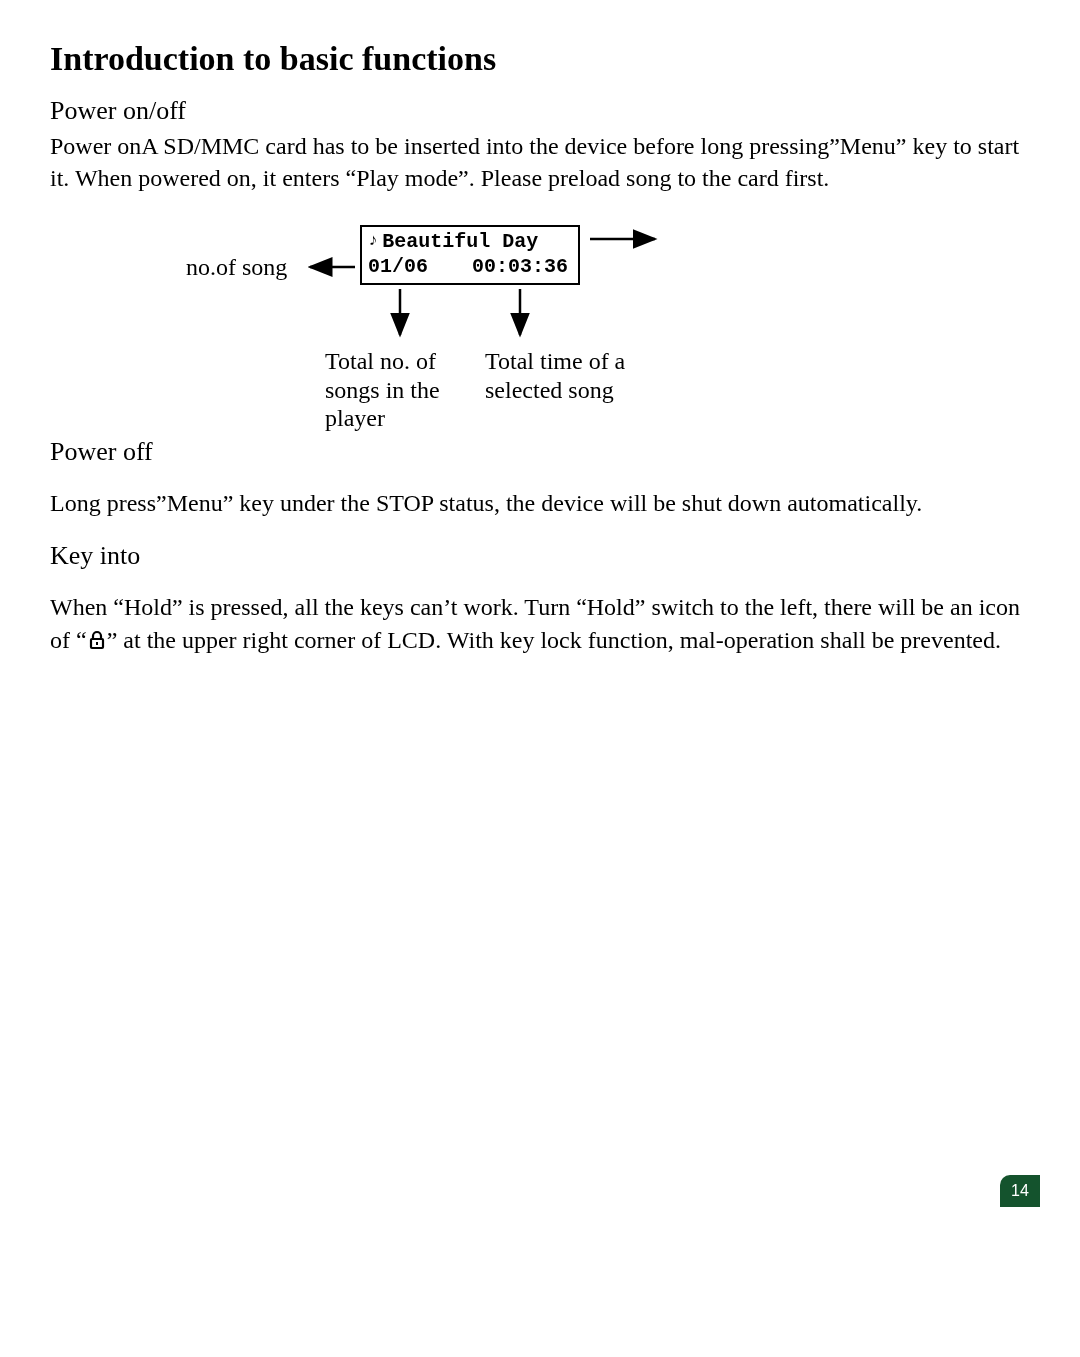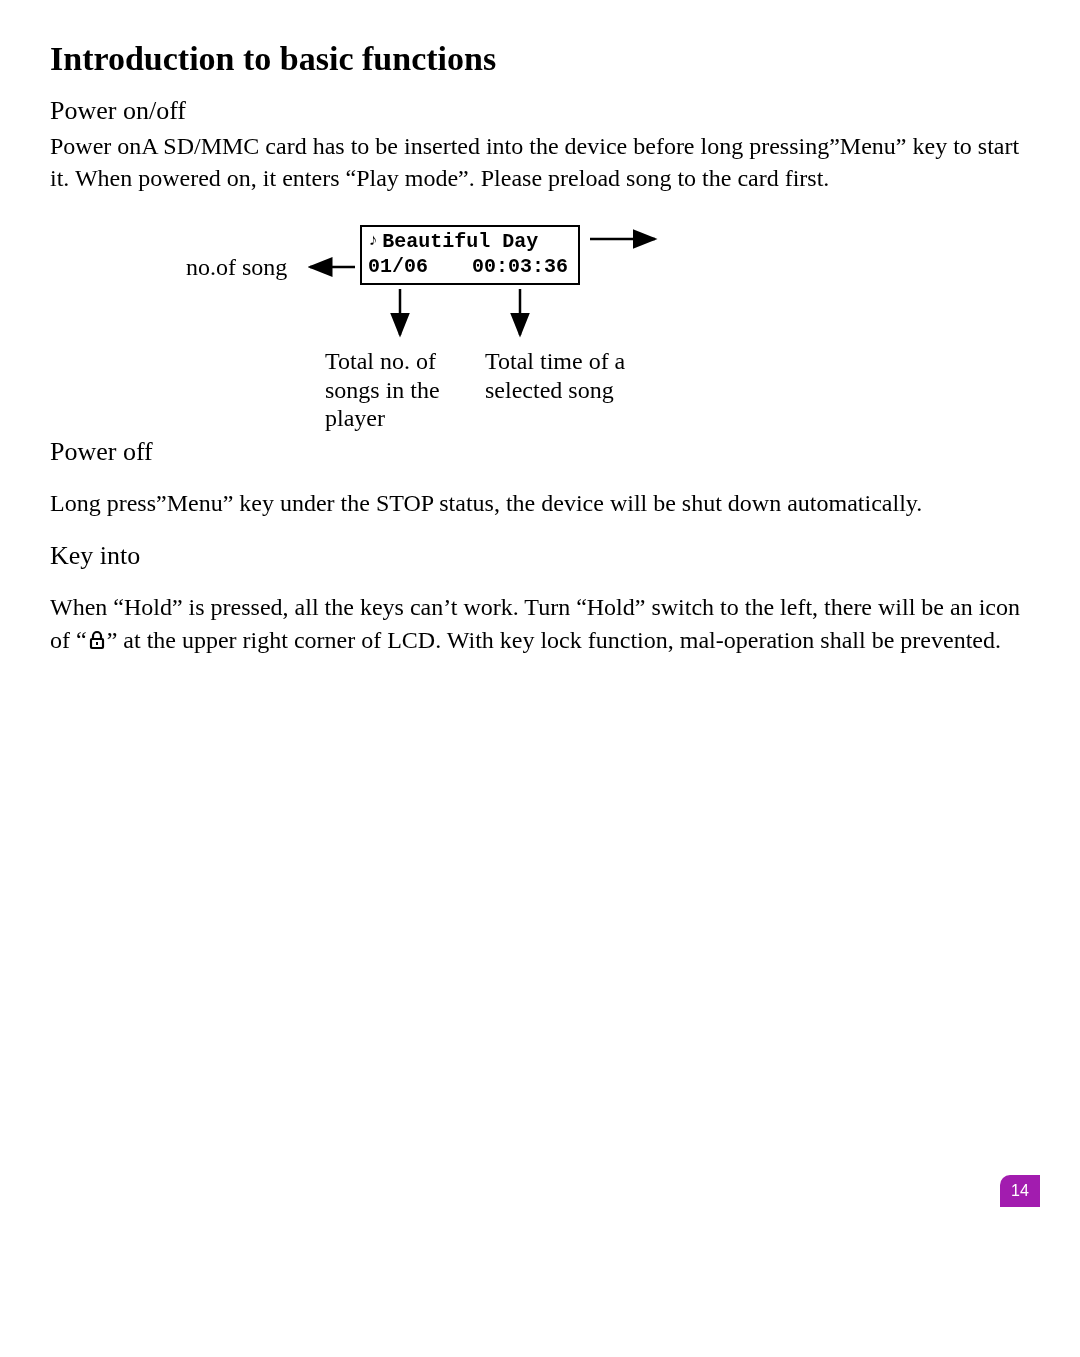--- a/index.html
+++ b/index.html
@@ -90,21 +90,21 @@
     top: 130px;
     width: 150px;
   }
 
   .page-number {
     position: absolute;
     right: 40px;
     bottom: 150px;
     width: 40px;
     height: 32px;
-    background: #a21caf;
+    background: #14532d;
     color: #fff;
     font-family: Arial, Helvetica, sans-serif;
     font-size: 16px;
     text-align: center;
     line-height: 32px;
     border-top-left-radius: 10px;
   }
 
   
   .lock-icon {

